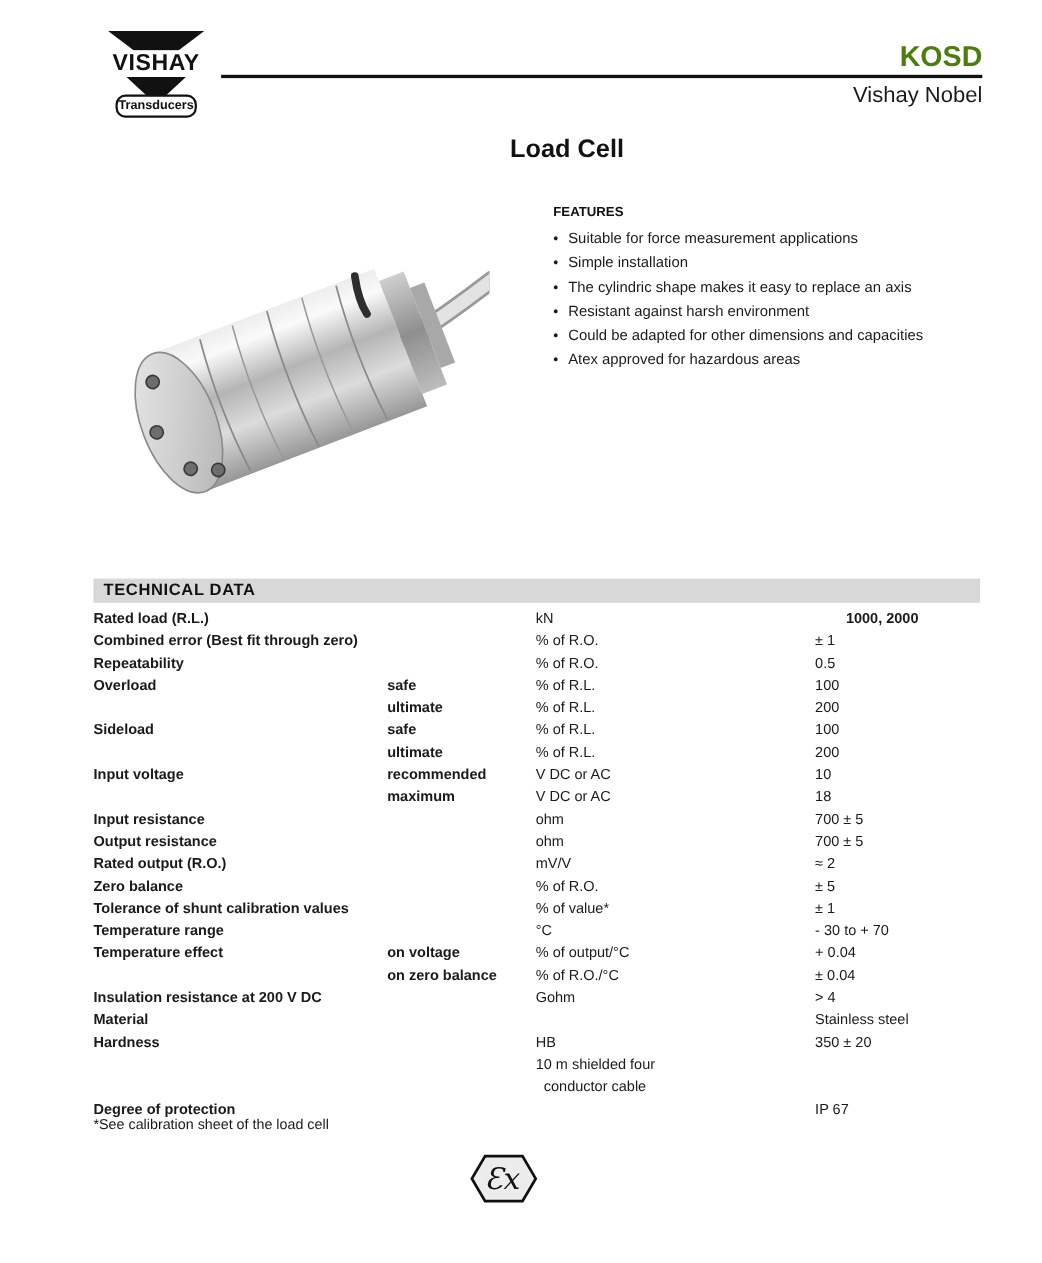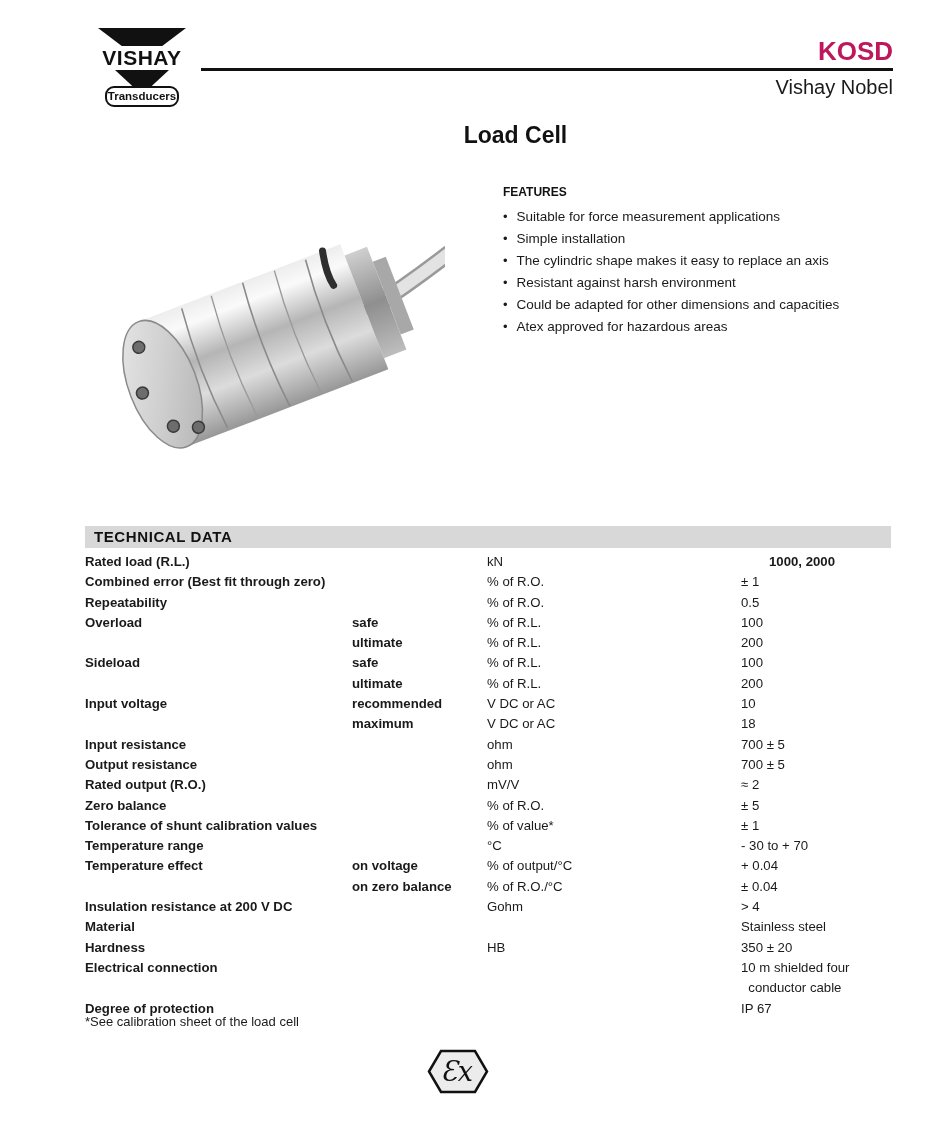--- a/index.html
+++ b/index.html
@@ -26,21 +26,21 @@
     border-left: 27px solid transparent; border-right: 27px solid transparent;
     border-top: 25px solid #111;
   }
   .logo-division {
     position: relative; margin: -9px auto 0; width: fit-content;
     border: 2px solid #111; border-radius: 9px; background: #fff;
     font-size: 11.5px; font-weight: bold; padding: 2px 1px 3px; color: #111;
   }
   .model {
     position: absolute; right: 54px; top: 36px;
-    font-size: 26px; font-weight: bold; color: #be185d;
+    font-size: 26px; font-weight: bold; color: #4d7c0f;
   }
   .rule { position: absolute; left: 201px; top: 68px; width: 692px; height: 3px; background: #111; }
   .company { position: absolute; right: 54px; top: 76px; font-size: 20px; color: #1a1a1a; }
   .product-title {
     position: absolute; left: 0; top: 106px; width: 100%; box-sizing: border-box;
     padding-left: 52px; text-align: center;
     font-size: 23px; font-weight: bold; margin: 16px; color: #111;
   }
 
   
@@ -286,21 +286,20 @@
         <div class="td-unit"></div>
         <div class="td-value">Stainless steel</div>
       </div>
         <div class="trow">
         <div class="td-param">Hardness</div>
         <div class="td-cond"></div>
         <div class="td-unit">HB</div>
         <div class="td-value">350 ± 20</div>
       </div>
         <div class="trow">
-        <div class="td-param">Electrical connection</div>
         <div class="td-cond"></div>
         <div class="td-unit"></div>
         <div class="td-value">10 m shielded four
 &nbsp;&nbsp;conductor cable</div>
       </div>
         <div class="trow">
         <div class="td-param">Degree of protection</div>
         <div class="td-cond"></div>
         <div class="td-unit"></div>
         <div class="td-value">IP 67</div>

